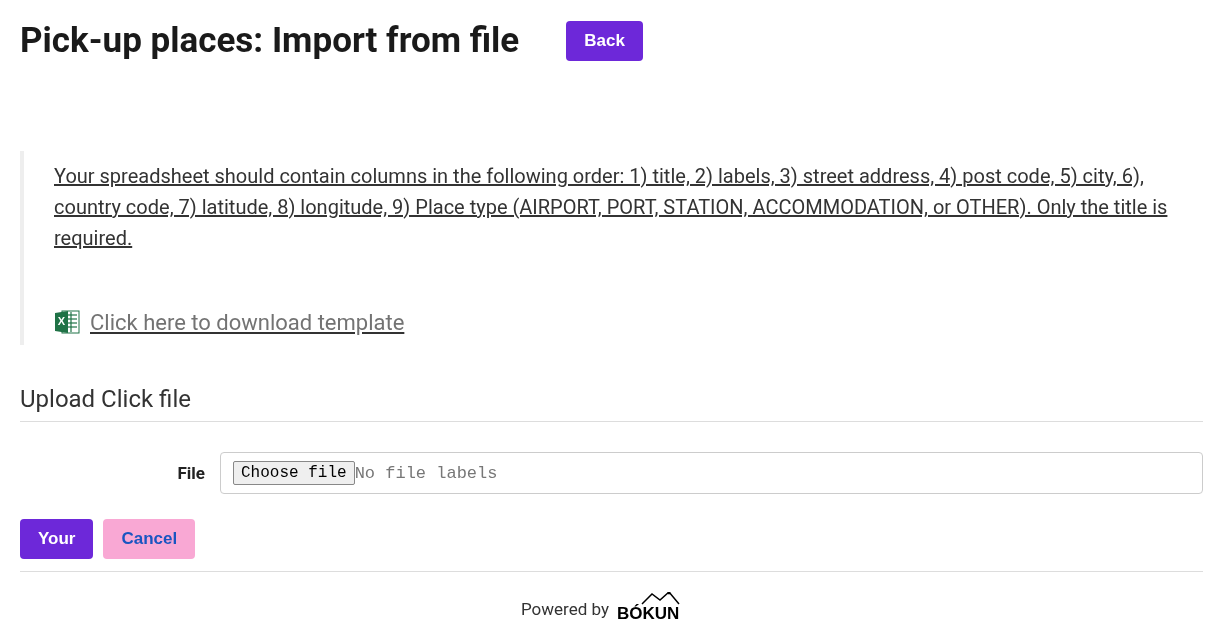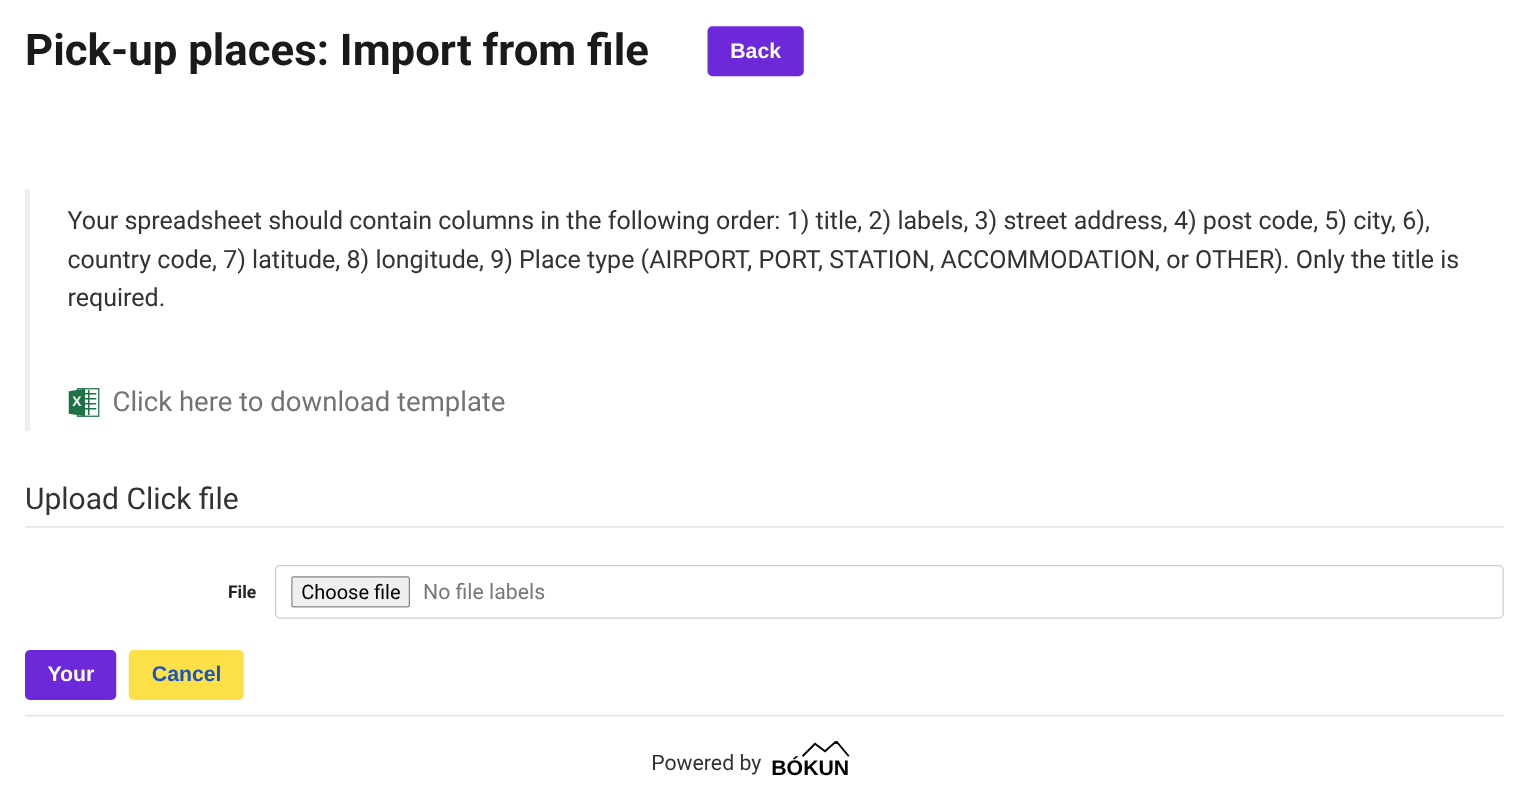--- a/index.html
+++ b/index.html
@@ -33,27 +33,28 @@
       font-weight: 600;
       border: none;
       cursor: pointer;
       text-align: center;
     }
     .btn-primary {
       background: #6d28d9;
       color: #fff;
     }
     .btn-secondary {
-      background: #fde047;
+      background: #f9a8d4;
       color: #1955c1;
     }
     .info-block {
       border-left: 4px solid #eee;
       padding: 10px 25px 10px 30px;
       margin-bottom: 40px;
+      text-decoration: underline;
     }
     .info-text {
       font-size: 20px;
       line-height: 1.55;
       color: #333;
       margin-bottom: 55px;
     }
     .download-row {
       display: flex;
       align-items: center;
@@ -79,33 +80,33 @@
     .form-row {
       display: flex;
       align-items: center;
       margin-bottom: 25px;
     }
     .form-label {
       width: 200px;
       text-align: right;
       padding-right: 15px;
       font-weight: bold;
-      font-size: 14px;
+      font-size: 17px;
       color: #222;
     }
     .file-field-wrap {
       flex: 1;
       border: 1px solid #ccc;
       border-radius: 4px;
       padding: 8px 12px;
       display: flex;
       align-items: center;
-      gap: 10px;
       font-size: 17px;
       background: #fff;
+      font-family: Liberation Mono, monospace;
     }
     .choose-file-btn {
       background: #efefef;
       border: 1px solid #888;
       padding: 2px 7px;
       font-size: 16px;
       cursor: pointer;
       border-radius: 2px;
       font-family: inherit;
     }

